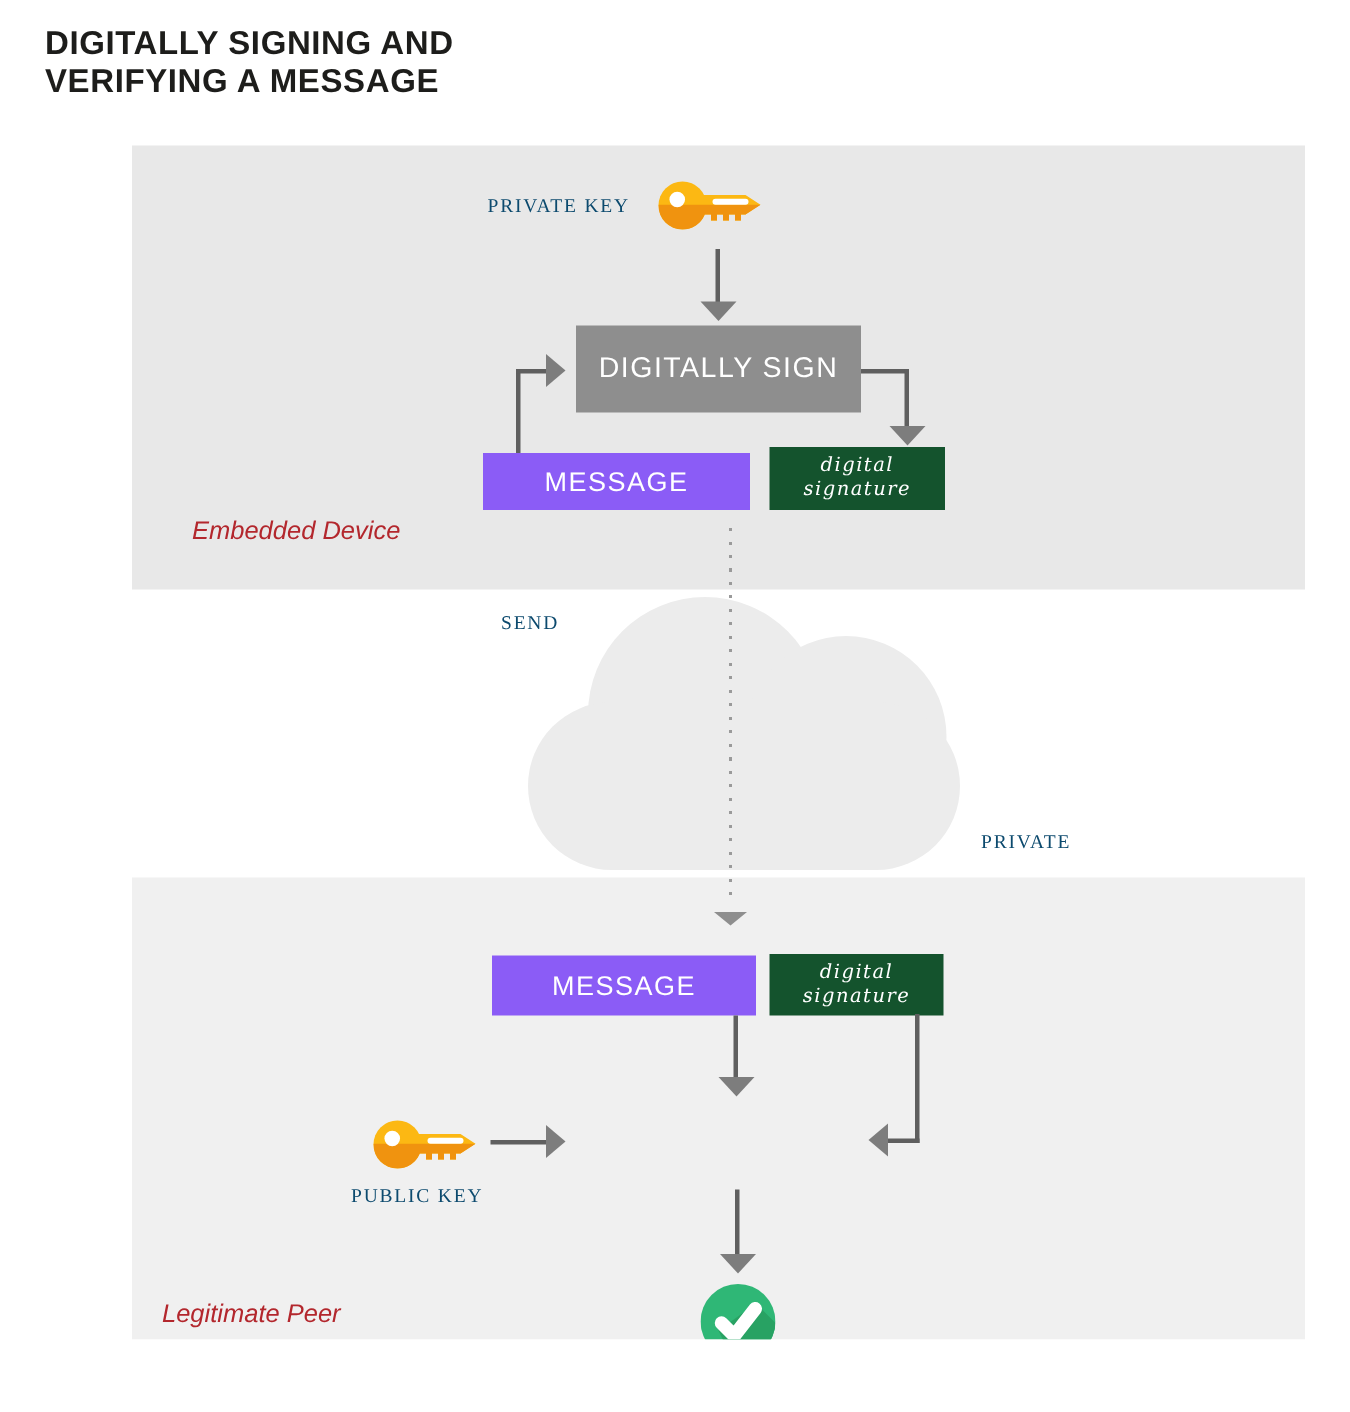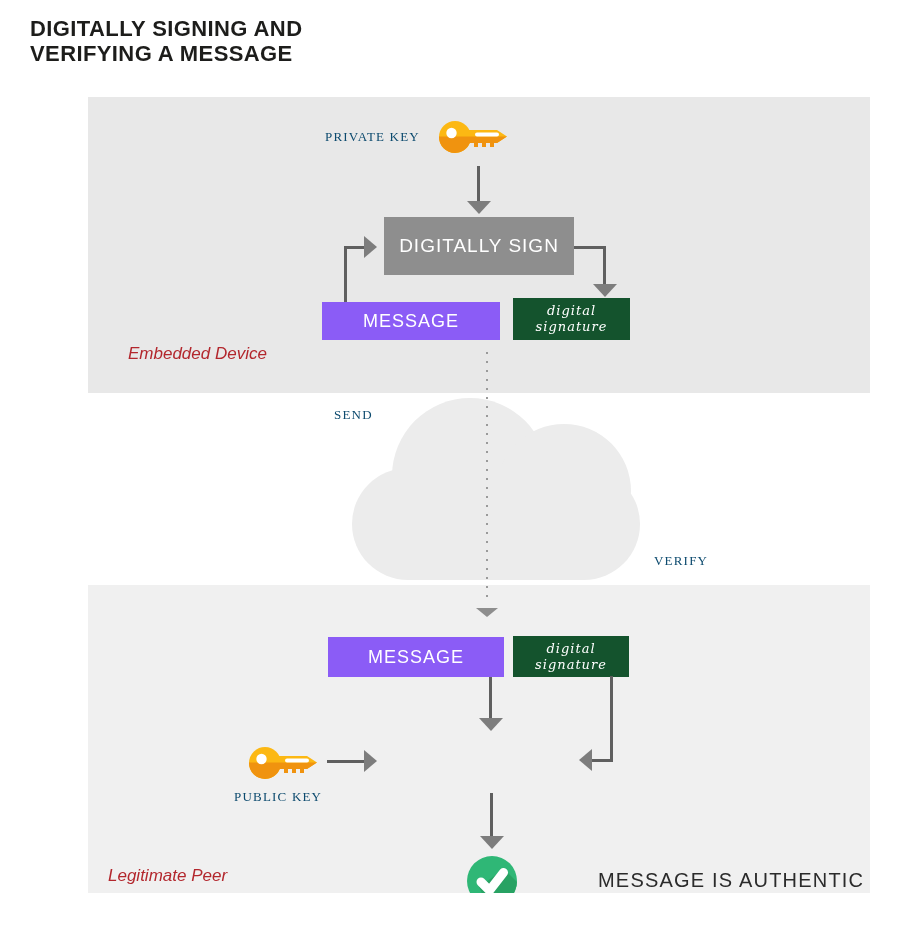--- a/index.html
+++ b/index.html
@@ -106,21 +106,21 @@
     <g fill="#ececec">
       <circle cx="118" cy="80" r="78"></circle>
       <circle cx="212" cy="95" r="67"></circle>
       <rect x="0" y="72" width="288" height="112" rx="56"></rect>
     </g>
   </svg>
 
   <div class="abs dotted-line" style="left:486px; top:352px; height:252px;"></div>
   <div class="abs ah ah-down-sm" style="left:476px; top:608px;"></div>
 
-  <div class="abs small-label" style="left:654px; top:553px;">VERIFY</div>
+  <div class="abs small-label" style="left:654px; top:553px;">PRIVATE</div>
 
   <div class="abs node node-red" style="left:328px; top:637px; width:176px; height:40px;">
     <span>MESSAGE</span>
   </div>
 
   <div class="abs node node-sig pre" style="left:513px; top:636px; width:116px; height:41px;">
     <span class="pre">digital
 signature</span>
   </div>
 
@@ -158,17 +158,16 @@
     <defs>
         <clipPath id="ckclip">
           <circle cx="25" cy="25" r="25"></circle>
         </clipPath>
       </defs>
     <circle cx="25" cy="25" r="25" fill="#2fb776"></circle>
     <path d="M37,13 L50,26 L50,50 L21,50 L12,31 Z" fill="#28a263" clip-path="url(#ckclip)"></path>
     <path d="M14 26 L22.5 34.5 L36.5 16.5" stroke="#ffffff" stroke-width="9" fill="none" stroke-linecap="round" stroke-linejoin="round"></path>
   </svg>
 
-  <div class="abs result-label" style="left:598px; top:869px;">MESSAGE IS AUTHENTIC</div>
 
   <div class="abs caption" style="left:108px; top:866px;">Legitimate Peer</div>
 
 </div>
 
 </body></html>

